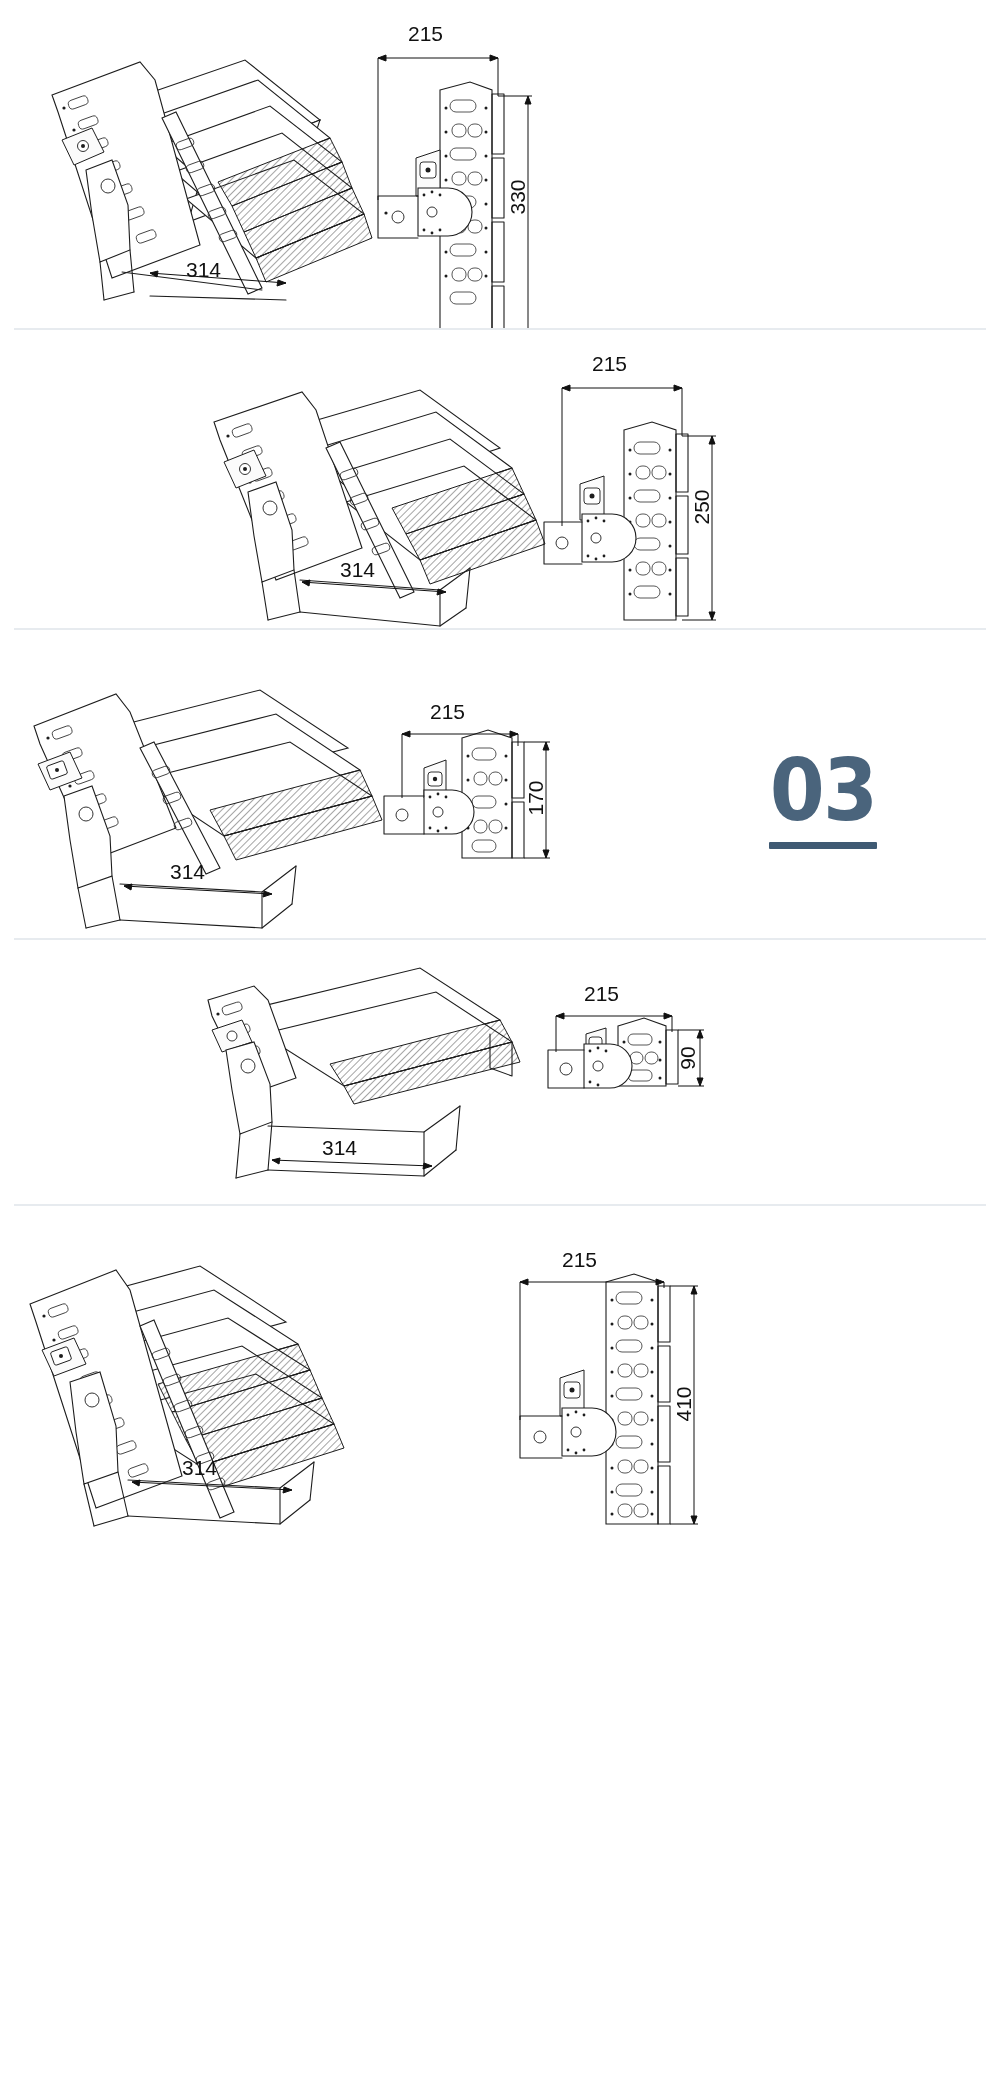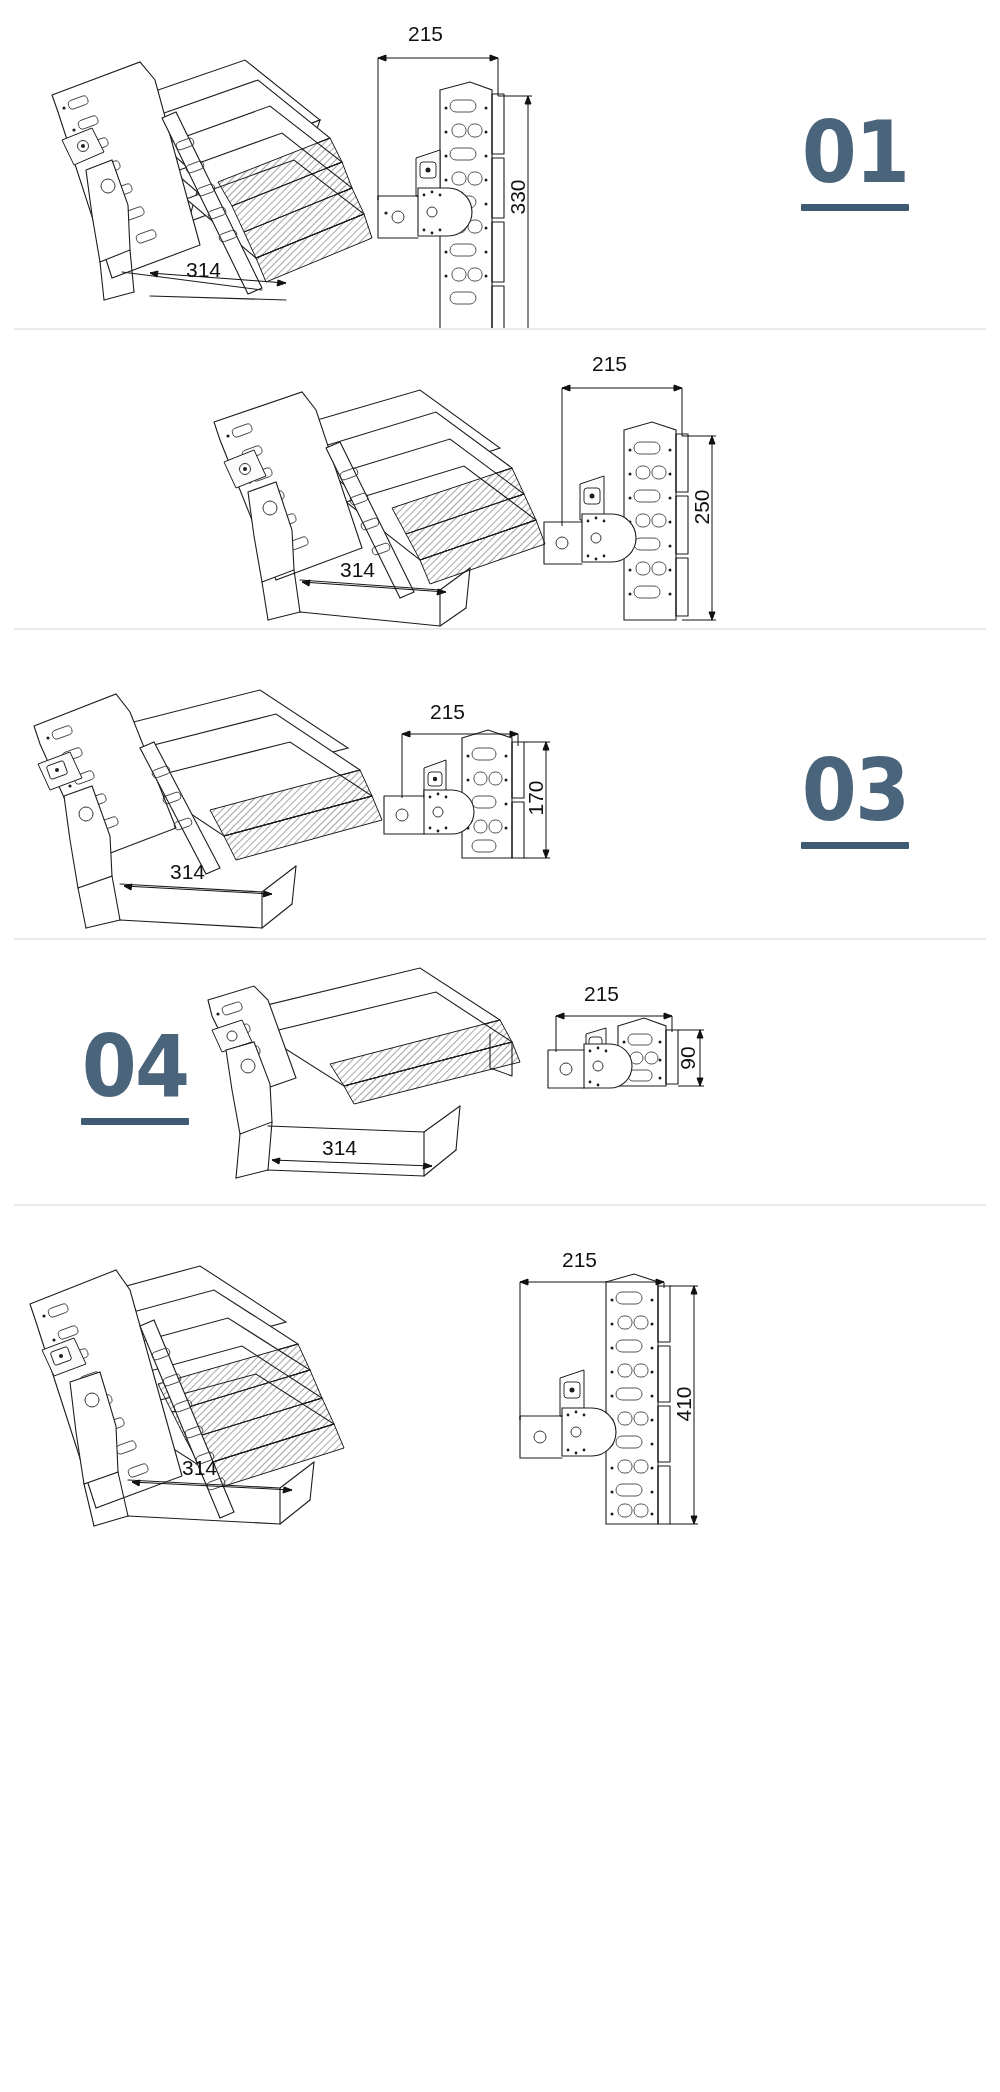--- a/index.html
+++ b/index.html
@@ -196,24 +196,20 @@
         <path d="M150 273 L286 283"></path>
         <path d="M150 273 l8 -2 l-1 6 Z" fill="#111"></path>
         <path d="M286 283 l-8 -3 l-1 6 Z" fill="#111"></path>
       </g>
     </svg>
 
     <div class="dim" style="left:408px;top:22px;font-size:21px;">215</div>
     <div class="dim v" style="left:500px;top:185px;font-size:21px;transform:rotate(-90deg);">330</div>
     <div class="dim" style="left:186px;top:258px;font-size:21px;">314</div>
 
-    <div class="badge" style="left:780px;top:112px;width:150px;">
-      <div class="num" style="font-size:86px;">01</div>
-      <div class="rule" style="width:108px;"></div>
-    </div>
 
     <div class="divider" style="top:328px;"></div>
   </div>
 
   <div class="panel" style="position:absolute;left:0;top:330px;height:300px;">
 
     <svg class="draw" width="1000" height="300" viewBox="0 0 1000 300">
 
       <g>
         <path class="face" d="M300 95 L420 60 L500 118 L378 158 Z"></path>
@@ -437,21 +433,21 @@
         <path d="M124 258 L272 266"></path>
         <path d="M124 258 l8 -2 l-1 6 Z" fill="#111"></path>
         <path d="M272 266 l-8 -3 l-1 6 Z" fill="#111"></path>
       </g>
     </svg>
 
     <div class="dim" style="left:430px;top:72px;font-size:21px;">215</div>
     <div class="dim v" style="left:518px;top:158px;font-size:21px;transform:rotate(-90deg);">170</div>
     <div class="dim" style="left:170px;top:232px;font-size:21px;">314</div>
 
-    <div class="badge" style="left:780px;top:122px;width:150px;">
+    <div class="badge" style="left:748px;top:122px;width:150px;">
       <div class="num" style="font-size:86px;">03</div>
       <div class="rule" style="width:108px;"></div>
     </div>
 
     <div class="divider" style="top:310px;"></div>
   </div>
 
   <div class="panel" style="position:absolute;left:0;top:938px;height:268px;">
 
     <svg class="draw" width="1000" height="268" viewBox="0 0 1000 268">
@@ -534,24 +530,20 @@
         <path d="M272 222 L432 228"></path>
         <path d="M272 222 l8 -2 l-1 6 Z" fill="#111"></path>
         <path d="M432 228 l-8 -3 l-1 6 Z" fill="#111"></path>
       </g>
     </svg>
 
     <div class="dim" style="left:584px;top:44px;font-size:21px;">215</div>
     <div class="dim v" style="left:676px;top:108px;font-size:21px;transform:rotate(-90deg);">90</div>
     <div class="dim" style="left:322px;top:198px;font-size:21px;">314</div>
 
-    <div class="badge" style="left:60px;top:88px;width:150px;">
-      <div class="num" style="font-size:86px;">04</div>
-      <div class="rule" style="width:108px;"></div>
-    </div>
 
     <div class="divider" style="top:266px;"></div>
   </div>
 
   <div class="panel" style="position:absolute;left:0;top:1204px;height:888px;">
 
     <svg class="draw" width="1000" height="888" viewBox="0 0 1000 888">
 
       <g>
         <path class="face" d="M60 100 L200 62 L286 118 L142 158 Z"></path>

